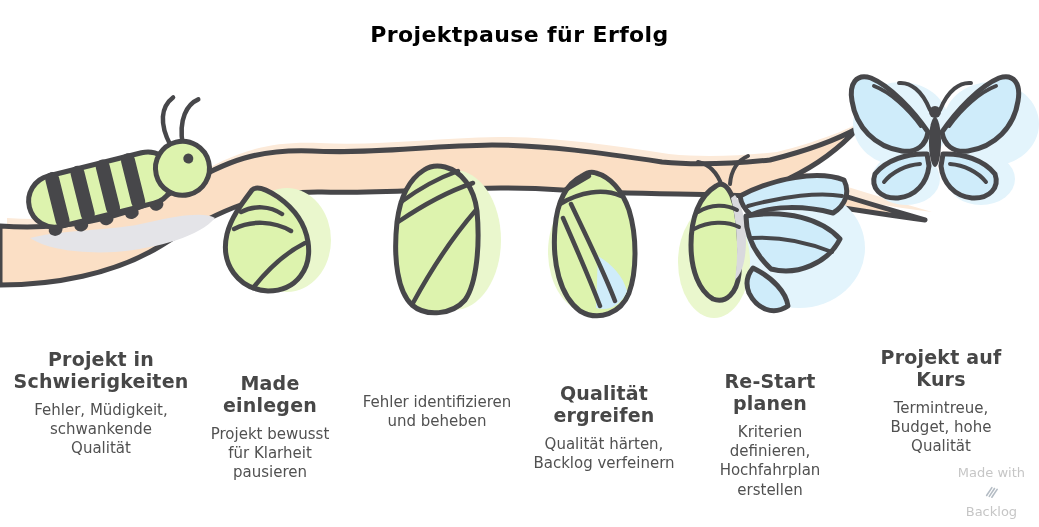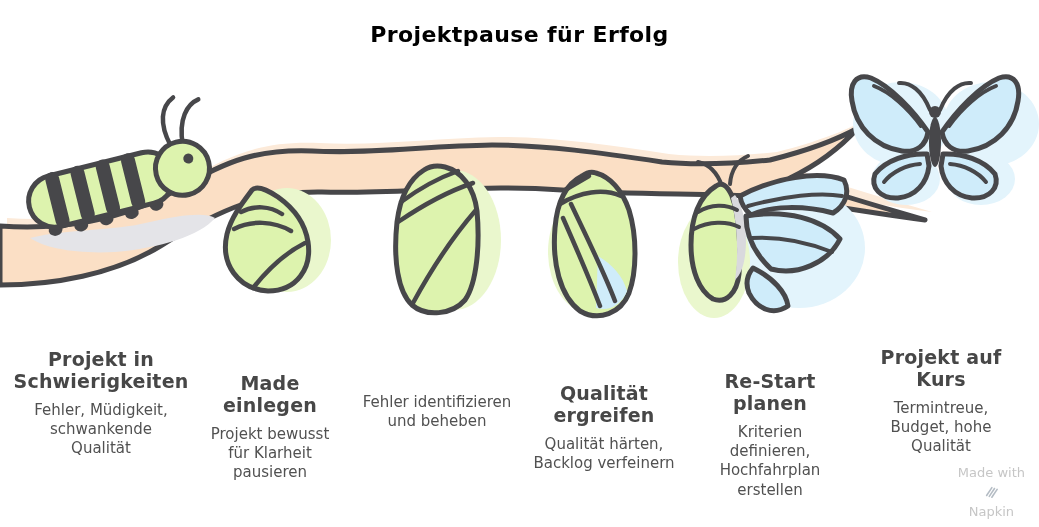--- a/index.html
+++ b/index.html
@@ -164,16 +164,16 @@
     <div class="d" style="width:128px;">Termintreue, Budget, hohe Qualität</div>
   </div>
 
   <div class="watermark">
     <span>Made with</span>
     <svg class="napkin-icon" width="14" height="14" viewBox="0 0 16 16">
       <path d="M3,12 L9,3" stroke="#b4bcc4" stroke-width="1.8" stroke-linecap="round"></path>
       <path d="M6,13 L12,4" stroke="#b4bcc4" stroke-width="1.8" stroke-linecap="round"></path>
       <path d="M9,14 L15,5" stroke="#b4bcc4" stroke-width="1.8" stroke-linecap="round"></path>
     </svg>
-    <span>Napkin</span>
+    <span>Backlog</span>
   </div>
 
 </div>
 
 </body></html>

